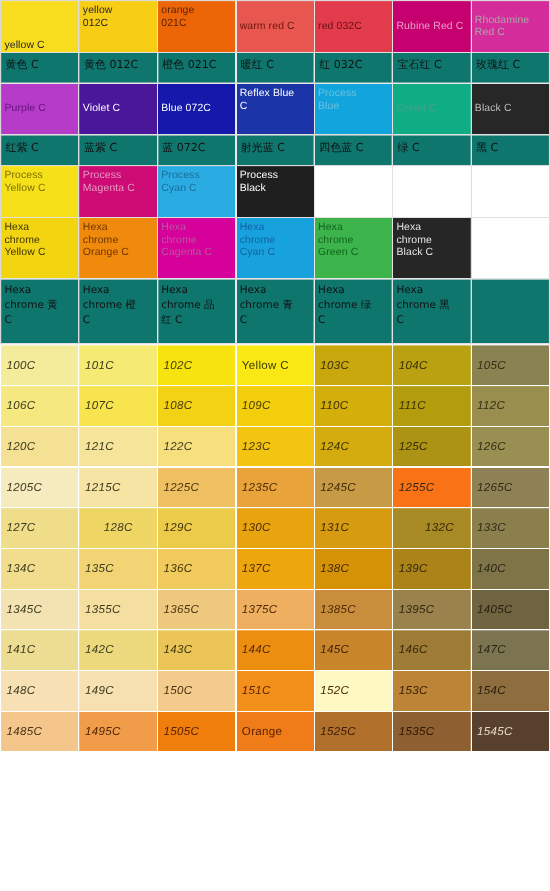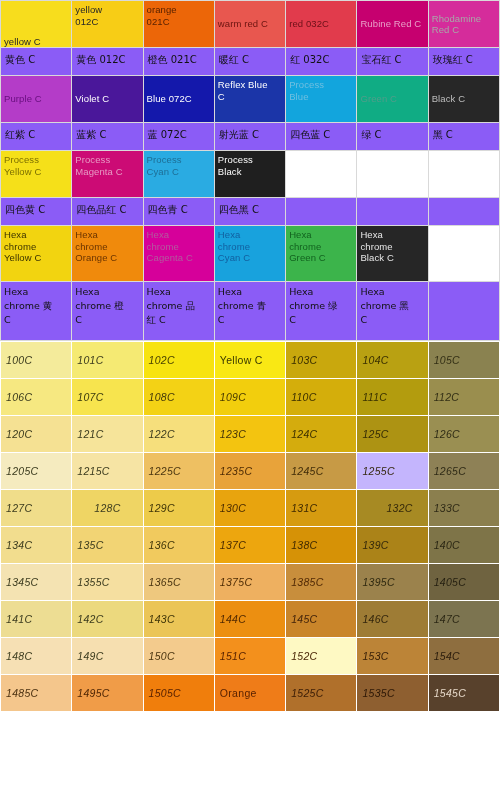--- a/index.html
+++ b/index.html
@@ -21,21 +21,21 @@
   }
   .swatch-cell{height:46px;position:relative;}
   .swatch-cell .lbl{
     display:block;
     font-size:9.5px;
     line-height:11.5px;
     padding:3px 3px 0 3px;
     letter-spacing:0.1px;
     word-wrap:break-word;
   }
-  .cn-cell{height:27px;background:#8b5cf6;}
+  .cn-cell{height:27px;background:#0f766e;}
   .cn-cell .lbl{
     display:block;
     font-size:10px;
     line-height:24px;
     padding-left:4px;
     color:#111;
     font-family:"DejaVu Sans","Liberation Sans",sans-serif;
     white-space:nowrap;
   }
   .hexa-sw{height:55px;}
@@ -185,43 +185,20 @@
             <span class="lbl" style="color: rgb(0, 0, 0);"></span>
           </td>
           <td class="swatch-cell empty-cell" style="background: rgb(255, 255, 255);">
             <span class="lbl" style="color: rgb(0, 0, 0);"></span>
           </td>
           <td class="swatch-cell empty-cell" style="background: rgb(255, 255, 255);">
             <span class="lbl" style="color: rgb(0, 0, 0);"></span>
           </td>
         </tr>
         <tr>
-          <td class="cn-cell">
-            <span class="lbl">四色黄 C</span>
-          </td>
-          <td class="cn-cell">
-            <span class="lbl">四色品红 C</span>
-          </td>
-          <td class="cn-cell">
-            <span class="lbl">四色青 C</span>
-          </td>
-          <td class="cn-cell">
-            <span class="lbl">四色黑 C</span>
-          </td>
-          <td class="cn-cell">
-            <span class="lbl"></span>
-          </td>
-          <td class="cn-cell">
-            <span class="lbl"></span>
-          </td>
-          <td class="cn-cell">
-            <span class="lbl"></span>
-          </td>
-        </tr>
-        <tr>
           <td class="swatch-cell hexa-sw" style="background: rgb(242, 212, 16);">
             <span class="lbl" style="color: rgb(61, 52, 0);">Hexa<br>chrome<br>Yellow C</span>
           </td>
           <td class="swatch-cell hexa-sw" style="background: rgb(240, 138, 12);">
             <span class="lbl" style="color: rgb(107, 52, 0);">Hexa<br>chrome<br>Orange C</span>
           </td>
           <td class="swatch-cell hexa-sw" style="background: rgb(214, 0, 154);">
             <span class="lbl" style="color: rgb(178, 90, 158);">Hexa<br>chrome<br>Cagenta C</span>
           </td>
           <td class="swatch-cell hexa-sw" style="background: rgb(24, 162, 221);">
@@ -343,21 +320,21 @@
           </td>
           <td style="background: rgb(238, 192, 98);">
             <span class="lbl" style="color: rgb(74, 53, 16);">1225C</span>
           </td>
           <td style="background: rgb(232, 163, 58);">
             <span class="lbl" style="color: rgb(79, 44, 5);">1235C</span>
           </td>
           <td style="background: rgb(199, 154, 69);">
             <span class="lbl" style="color: rgb(64, 44, 8);">1245C</span>
           </td>
-          <td style="background: #c4b5fd;">
+          <td style="background: #f97316;">
             <span class="lbl" style="color: rgb(53, 40, 16);">1255C</span>
           </td>
           <td style="background: rgb(142, 129, 86);">
             <span class="lbl" style="color: rgb(47, 42, 22);">1265C</span>
           </td>
         </tr>
         <tr>
           <td style="background: rgb(240, 221, 138);">
             <span class="lbl" style="color: rgb(59, 59, 30);">127C</span>
           </td>

